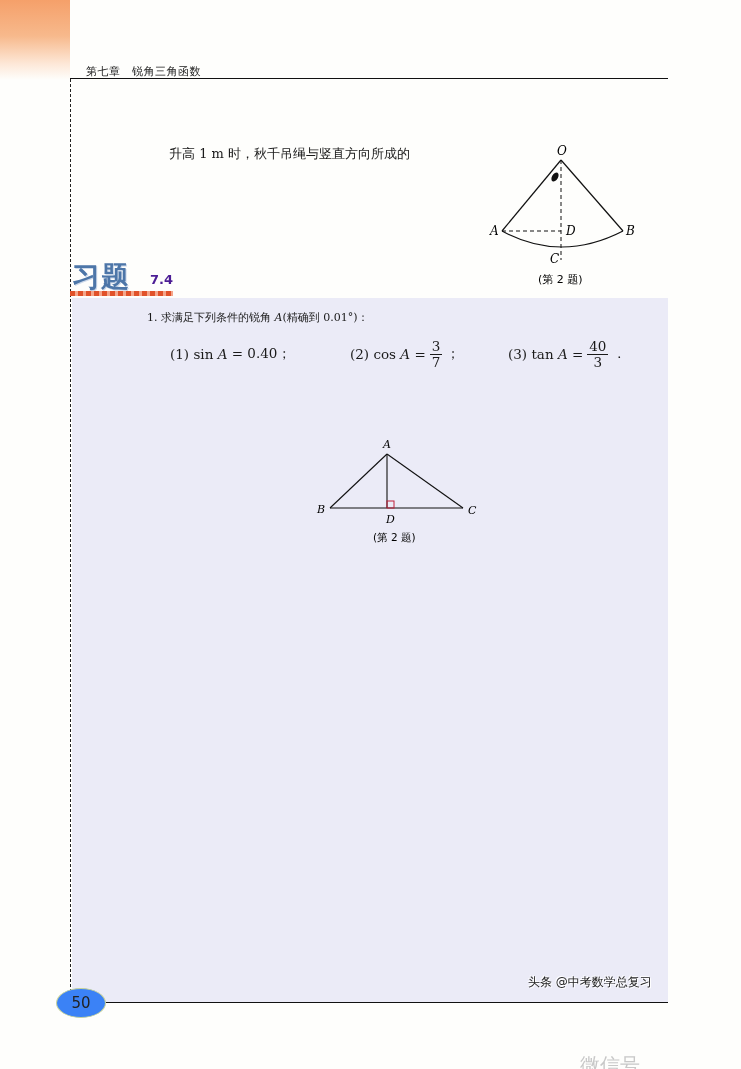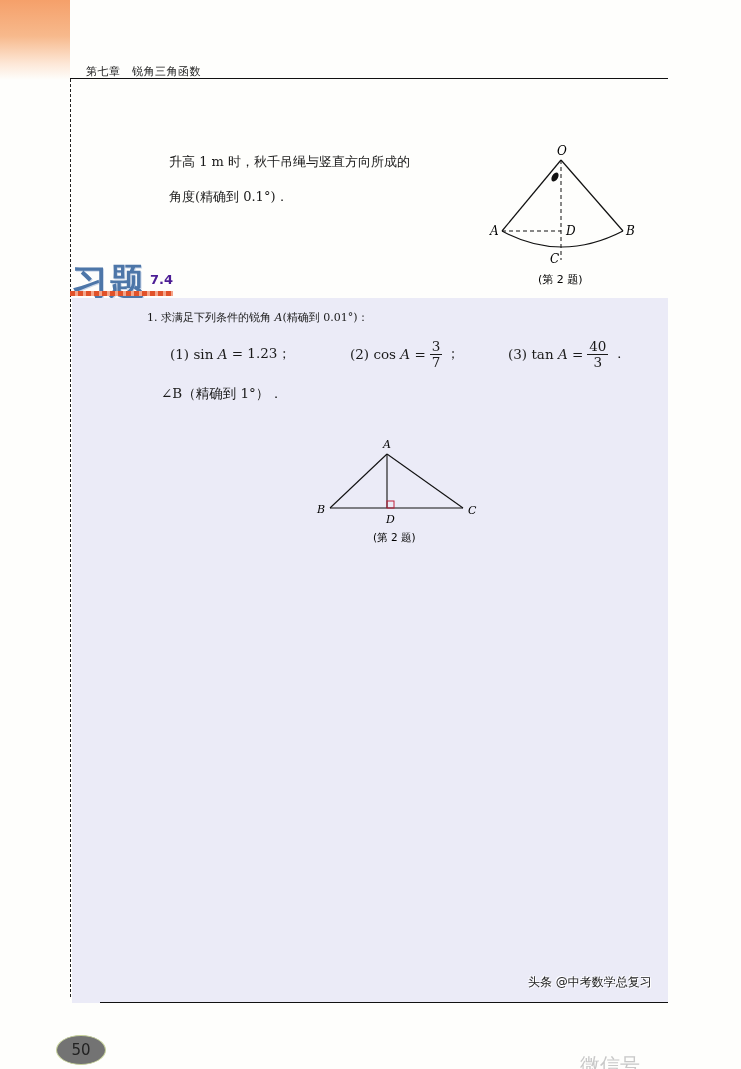--- a/index.html
+++ b/index.html
@@ -19,29 +19,29 @@
     }
     .header-rule { position: absolute; left: 70px; top: 78px; width: 598px; height: 1px; background: #111; }
     .left-dash {
       position: absolute; left: 70px; top: 79px; width: 0; height: 918px;
       border-left: 1.3px dashed #222;
     }
     .q2-text {
       position: absolute; left: 147px; top: 140px; width: 300px;
       font-size: 13px; line-height: 27px;
     }
-    .q2-text .indent { padding-left: 22px; display: block; margin-top: 8px; }
+    .q2-text .indent { padding-left: 22px; display: block; }
     .swing-fig { position: absolute; left: 480px; top: 135px; width: 170px; height: 160px; }
 
     .exercise-title {
       position: absolute; left: 70px; top: 258px; height: 40px; width: 110px;
     }
     .exercise-title .big {
       position: absolute; left: 2px; top: 0;
-      font-family: "DejaVu Sans", sans-serif; font-weight: bold; font-size: 36px;
+      font-family: "DejaVu Sans", sans-serif; font-weight: bold; font-size: 28px;
       color: #4d76a8; letter-spacing: 1px;
       text-shadow: 1px 1px 0 #cdd9ea;
     }
     .exercise-title .num {
       position: absolute; left: 80px; top: 14px;
       font-family: "DejaVu Sans", sans-serif; font-weight: bold; font-size: 13px; color: #4c1d95;
     }
     .exercise-title .bar {
       position: absolute; left: 0; top: 33px; width: 103px; height: 5px;
       background: repeating-linear-gradient(to right, #e1522a 0 5px, #f4a58a 5px 8px);
@@ -55,22 +55,22 @@
     .part { position: absolute; top: 0; display: flex; align-items: center; height: 36px; }
     .frac { display: inline-flex; flex-direction: column; align-items: center; margin: 0 4px; line-height: 15px; }
     .frac .num { border-bottom: 1px solid #1a1a1a; padding: 0 2px; }
     .ex2 { position: absolute; left: 147px; top: 380px; width: 510px; font-size: 13.5px; line-height: 27px; }
     .ex2 .indent { display: block; padding-left: 14px; }
     i { font-style: italic; }
     .tri-fig { position: absolute; left: 305px; top: 435px; width: 185px; height: 115px; }
 
     .footer-rule { position: absolute; left: 100px; top: 1002px; width: 568px; height: 1px; background: #111; }
     .page-num {
-      position: absolute; left: 56px; top: 1035px; width: 48px; height: 28px;
-      border-radius: 50%; background: #737373; border: 1px solid #c6d29a;
+      position: absolute; left: 56px; top: 988px; width: 48px; height: 28px;
+      border-radius: 50%; background: #3b82f6; border: 1px solid #c6d29a;
       display: flex; align-items: center; justify-content: center;
       font-family: "DejaVu Sans", sans-serif; font-size: 15px; color: #222;
     }
     .watermark {
       position: absolute; left: 528px; top: 974px;
       font-family: "DejaVu Sans", sans-serif; font-size: 12px; color: #222;
       text-shadow: 1px 1px 0 #fff, -1px -1px 0 #fff;
     }
     .watermark-faint {
       position: absolute; left: 580px; top: 1020px;
@@ -80,21 +80,20 @@
 </head>
 <body>
 
 <div class="corner"></div>
 <div class="chapter-title">第七章　锐角三角函数</div>
 <div class="header-rule"></div>
 <div class="left-dash"></div>
 
 <div class="q2-text">
   <span class="indent">升高 1 m 时，秋千吊绳与竖直方向所成的</span>
-  <span class="indent">角度(精确到 0.1°)．</span>
 </div>
 
 <svg class="swing-fig" viewBox="0 0 170 160">
   <line x1="81" y1="25" x2="22" y2="96" stroke="#111" stroke-width="1.2"></line>
   <line x1="81" y1="25" x2="143" y2="96" stroke="#111" stroke-width="1.2"></line>
   <line x1="81" y1="25" x2="81" y2="125" stroke="#111" stroke-width="1" stroke-dasharray="4,3"></line>
   <line x1="22" y1="96" x2="81" y2="96" stroke="#111" stroke-width="1" stroke-dasharray="4,3"></line>
   <path d="M22 96 Q81 128 143 96" fill="none" stroke="#111" stroke-width="1.2"></path>
   <ellipse cx="75" cy="42" rx="3" ry="5" transform="rotate(30 75 42)" fill="#111"></ellipse>
   <text x="77" y="20" font-size="12" font-style="italic" font-family="DejaVu Serif, serif">O</text>
@@ -113,21 +112,21 @@
 
 <div class="panel"></div>
 
 <div class="ex1">
   <span>1. 求满足下列条件的锐角 </span><i>A</i><span>(精确到 0.01°)：</span>
 </div>
 <div class="ex1-parts">
   <div class="part" style="left:0">
     <span>(1)</span>&nbsp;
     <span>sin</span>&nbsp;<i>A</i>&nbsp;
-    <span>= 1.23；</span>
+    <span>= 0.40；</span>
   </div>
   <div class="part" style="left:180px">
     <span>(2)</span>&nbsp;
     <span>cos</span>&nbsp;<i>A</i>&nbsp;
     <span>=</span>
     <span class="frac">
         <span class="num">3</span>
         <span>7</span>
       </span>
     <span>；</span>
@@ -138,21 +137,20 @@
     <span>=</span>
     <span class="frac">
         <span class="num">40</span>
         <span>3</span>
       </span>
     <span>．</span>
   </div>
 </div>
 
 <div class="ex2">
-  <span class="indent">∠B（精确到 1°）．</span>
 </div>
 
 <svg class="tri-fig" viewBox="0 0 185 115">
   <line x1="25" y1="73" x2="82" y2="19" stroke="#111" stroke-width="1.1"></line>
   <line x1="82" y1="19" x2="158" y2="73" stroke="#111" stroke-width="1.1"></line>
   <line x1="25" y1="73" x2="158" y2="73" stroke="#111" stroke-width="1.1"></line>
   <line x1="82" y1="19" x2="82" y2="73" stroke="#111" stroke-width="1.1"></line>
   <rect x="82" y="66" width="7" height="7" fill="none" stroke="#c0203a" stroke-width="1"></rect>
   <text x="78" y="13" font-size="11" font-style="italic" font-family="DejaVu Serif, serif">A</text>
   <text x="12" y="78" font-size="11" font-style="italic" font-family="DejaVu Serif, serif">B</text>

